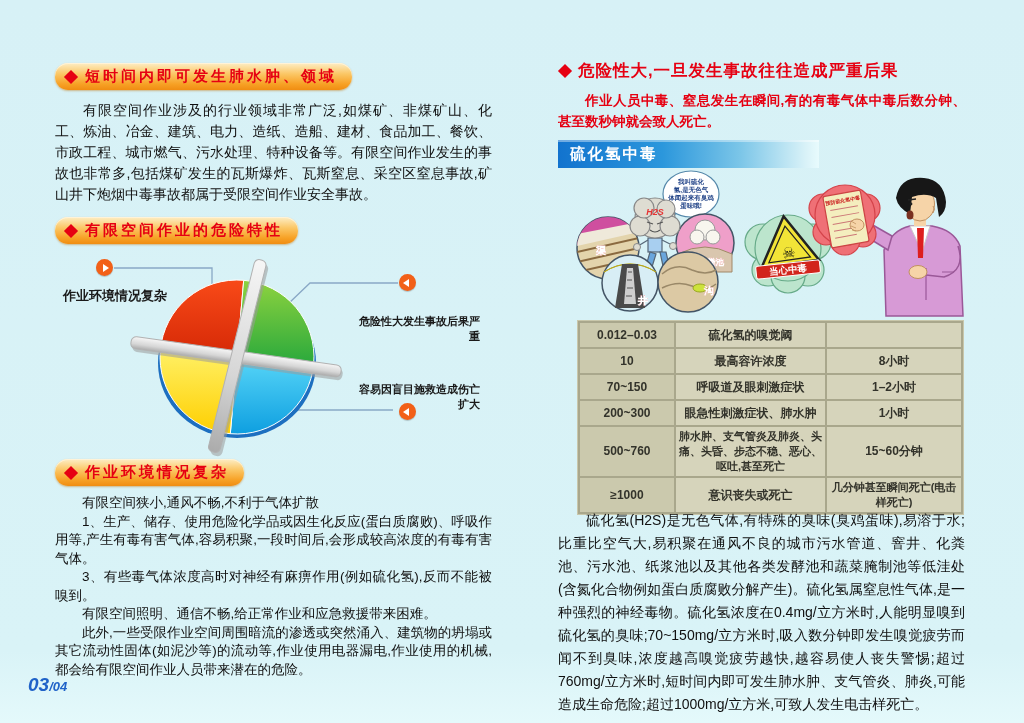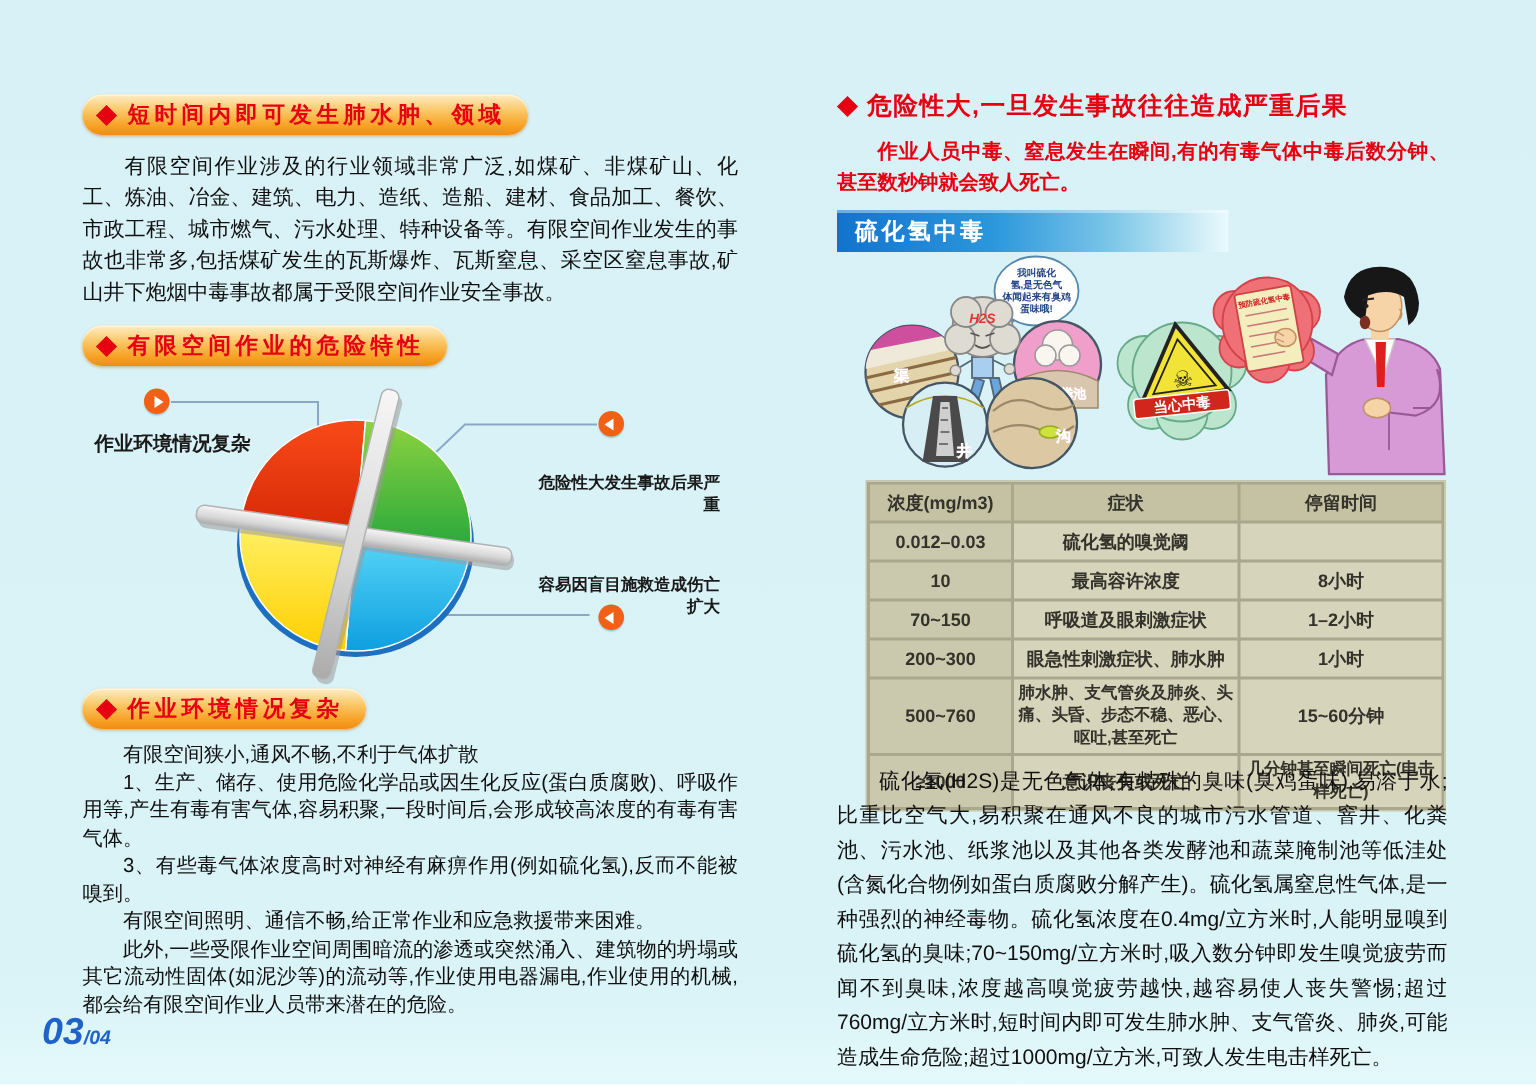--- a/index.html
+++ b/index.html
@@ -35,21 +35,21 @@
   .h2s-table th{background:#c5c2a4;}
   .h2s-table td{background:#d6d4bb;}
   .h2s-table td.c0{background:#cbc9ad;}
   .h2s-table th,.h2s-table td{padding:2px 3px;font-size:12px;font-weight:bold;color:#33332b;text-align:center;vertical-align:middle;line-height:15px;height:20px;}
   .h2s-table tr.tall td{height:38px;font-size:11px;}
   .h2s-table td.small{font-size:11px;}
   .r-body{position:absolute;left:558px;top:509px;width:407px;font-size:14px;line-height:23px;text-align:justify;color:#101010;}
   .r-body p{margin:0;text-indent:2em;}
   
   .pageno{position:absolute;left:28px;top:674px;color:#1f62c8;font-style:italic;font-weight:bold;}
-  .pageno .big{font-size:25px;}
+  .pageno .big{font-size:19px;}
   .pageno .sm{font-size:13px;}
 </style>
 </head>
 <body>
 
 <div class="page">
 
   <div class="pill" style="left:55px;top:63px;">
     <span class="dmd"></span>
     <span class="pill-t">短时间内即可发生肺水肿、领域</span>
@@ -277,25 +277,20 @@
     </g>
   </svg>
 
   <table class="h2s-table">
     <colgroup>
         <col style="width:94px">
         <col style="width:149px">
         <col style="width:134px">
       </colgroup>
     <tbody>
-        <tr>
-      <th>浓度(mg/m3)</th>
-      <th>症状</th>
-      <th>停留时间</th>
-    </tr>
     <tr>
       <td class="c0">0.012–0.03</td>
       <td>硫化氢的嗅觉阈</td>
       <td></td>
     </tr>
     <tr>
       <td class="c0">10</td>
       <td>最高容许浓度</td>
       <td>8小时</td>
     </tr>

